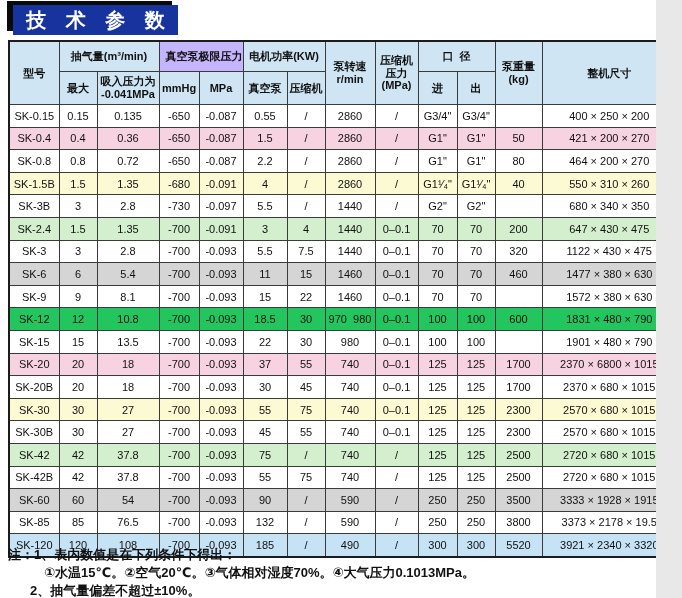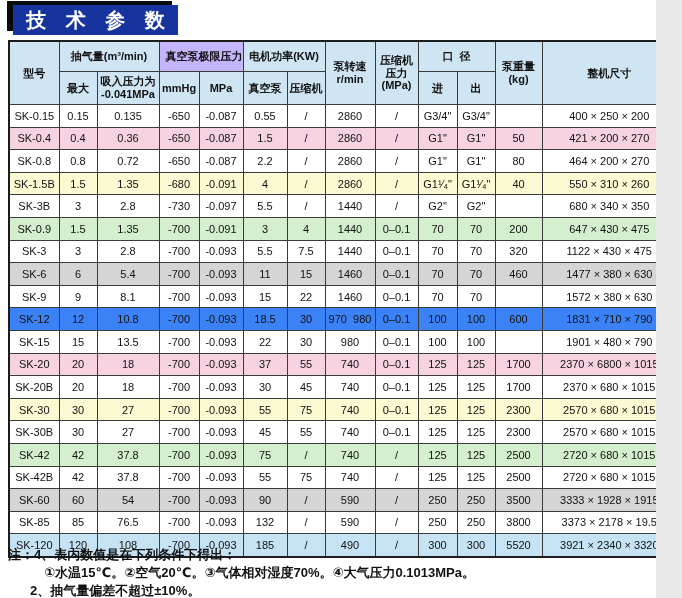--- a/index.html
+++ b/index.html
@@ -173,21 +173,21 @@
           <td>5.5</td>
           <td>/</td>
           <td>1440</td>
           <td>/</td>
           <td>G2"</td>
           <td>G2"</td>
           <td></td>
           <td>680 × 340 × 350</td>
         </tr>
         <tr style="background: rgb(211, 239, 205);">
-          <td>SK-0.9</td>
+          <td>SK-2.4</td>
           <td>1.5</td>
           <td>1.35</td>
           <td>-700</td>
           <td>-0.091</td>
           <td>3</td>
           <td>4</td>
           <td>1440</td>
           <td>0–0.1</td>
           <td>70</td>
           <td>70</td>
@@ -232,34 +232,34 @@
           <td>-0.093</td>
           <td>15</td>
           <td>22</td>
           <td>1460</td>
           <td>0–0.1</td>
           <td>70</td>
           <td>70</td>
           <td></td>
           <td>1572 × 380 × 630</td>
         </tr>
-        <tr style="background: #3b82f6;">
+        <tr style="background: #22c55e;">
           <td>SK-12</td>
           <td>12</td>
           <td>10.8</td>
           <td>-700</td>
           <td>-0.093</td>
           <td>18.5</td>
           <td>30</td>
           <td>970  980</td>
           <td>0–0.1</td>
           <td>100</td>
           <td>100</td>
           <td>600</td>
-          <td>1831 × 710 × 790</td>
+          <td>1831 × 480 × 790</td>
         </tr>
         <tr style="background: rgb(255, 255, 255);">
           <td>SK-15</td>
           <td>15</td>
           <td>13.5</td>
           <td>-700</td>
           <td>-0.093</td>
           <td>22</td>
           <td>30</td>
           <td>980</td>
@@ -401,18 +401,18 @@
           <td>/</td>
           <td>300</td>
           <td>300</td>
           <td>5520</td>
           <td>3921 × 2340 × 3320</td>
         </tr>
       </tbody>
   </table>
 
   <div class="notes">
-    <div>注：4、表内数值是在下列条件下得出：</div>
+    <div>注：1、表内数值是在下列条件下得出：</div>
     <div class="indent2">①水温15℃。②空气20℃。③气体相对湿度70%。④大气压力0.1013MPa。</div>
     <div class="indent1">2、抽气量偏差不超过±10%。</div>
   </div>
 
 </div>
 
 </body></html>

